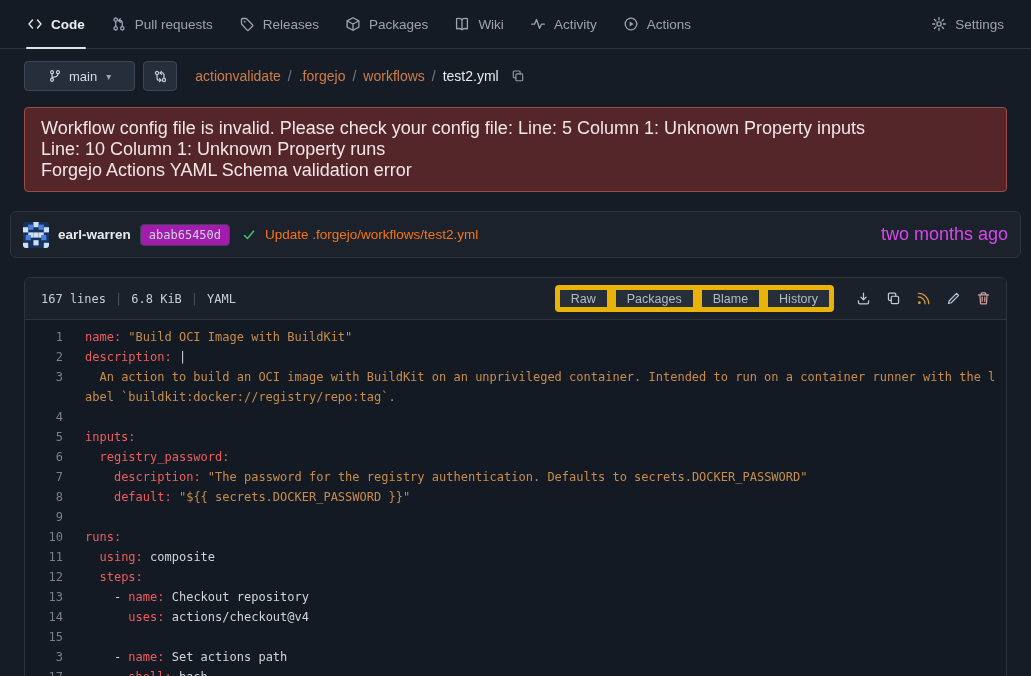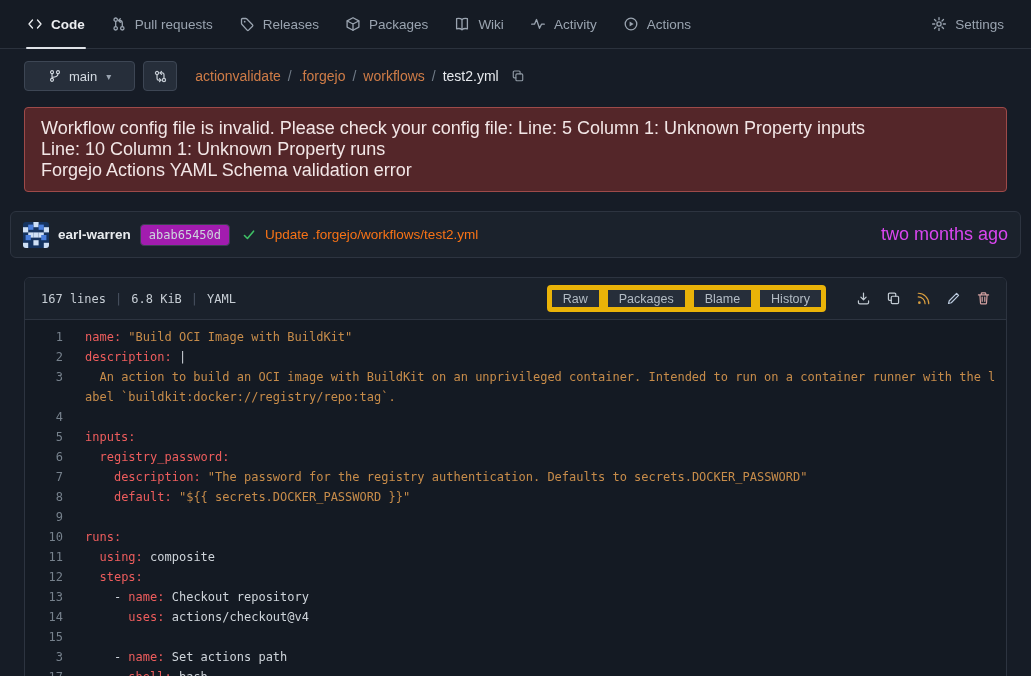--- a/index.html
+++ b/index.html
@@ -37,21 +37,21 @@
   .avatar{width:26px;height:26px;border-radius:3px;overflow:hidden;flex:none}
   .commit-author{font-weight:700;font-size:13.5px;color:#e9ecef;cursor:pointer}
   .hash-btn{font-family:"DejaVu Sans Mono",monospace;font-size:12px;color:#cdd5dc;background:#a21caf;border:1px solid #3a4350;border-radius:4px;padding:3px 8px;cursor:pointer}
   .commit-check{color:var(--green,#3ec065);display:inline-flex;margin-left:3px}
   .commit-check svg{width:14px;height:14px;stroke-width:1.8}
   .commit-msg{font-size:13.5px;color:#f97316;cursor:pointer}
   .commit-time{margin-left:auto;color:#d946ef;font-size:18px}
 
   
   .file-box{margin:19px 24px 0;background:#141a23;border:1px solid #2d3440;border-radius:6px;overflow:hidden}
-  .file-header{height:42px;background:#1a212b;border-bottom:1px solid #2d3440;display:flex;align-items:center;padding:0 10px 0 16px;gap:18px}
+  .file-header{height:42px;background:#1a212b;border-bottom:1px solid #2d3440;display:flex;align-items:center;padding:0 10px 0 16px;gap:10px}
   .file-meta{font-family:"DejaVu Sans Mono",monospace;font-size:12px;color:#c6cdd4;display:flex;align-items:center;gap:9px}
   .file-meta .pipe{color:#4a5362}
   .seg{display:flex}
   .seg .seg-btn{height:27px;padding:0 11px;background:#262e3a;border:5px solid #eab308;color:#b3bcc5;font-size:12.5px;cursor:pointer;margin-left:-1px}
   .seg .seg-btn:first-child{margin-left:0;border-top-left-radius:4px;border-bottom-left-radius:4px}
   .seg .seg-btn:last-child{border-top-right-radius:4px;border-bottom-right-radius:4px}
   .file-actions{display:flex;align-items:center;gap:4px;margin-left:6px}
   .action-btn{background:none;border:none;cursor:pointer;display:inline-flex;align-items:center;justify-content:center;width:26px;height:26px;color:#c3ccd4}
   .action-btn svg{width:15px;height:15px}
   .action-btn.rss-icon{color:#d99e3f}

